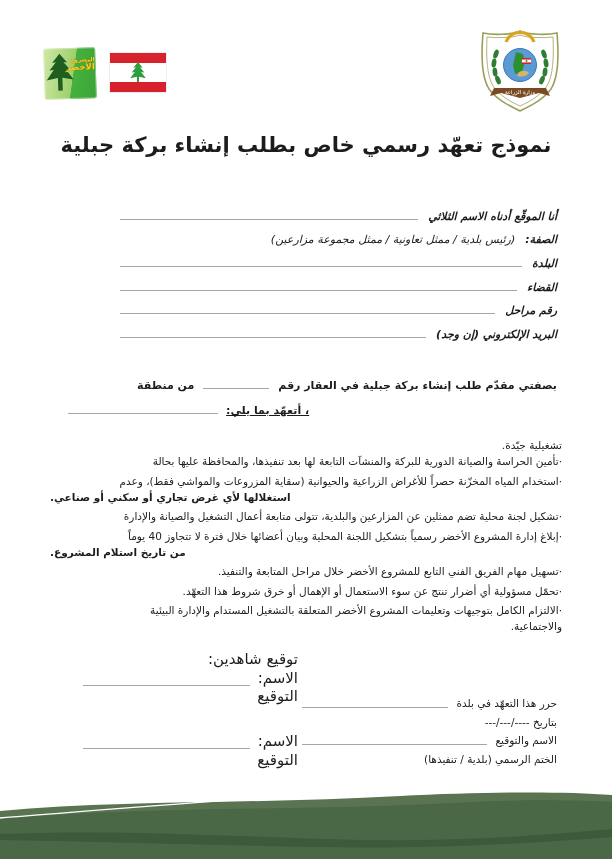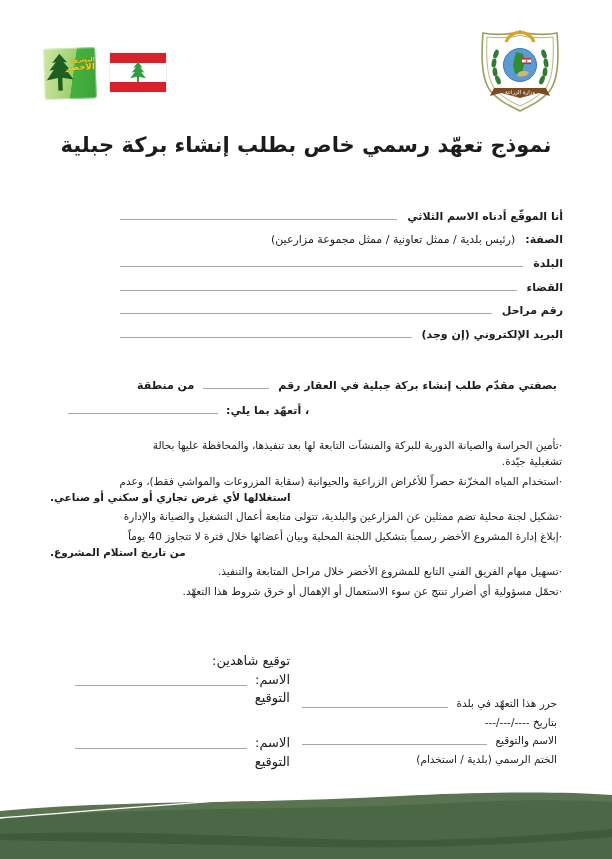--- a/index.html
+++ b/index.html
@@ -20,45 +20,45 @@
     box-shadow:0 0 0 1px #eee;}
   .flag .stripe{position:absolute;left:0;width:100%;height:10px;background:#d8222b;}
   .flag .stripe.top{top:0;}
   .flag .stripe.bottom{bottom:0;}
   .flag svg{position:absolute;left:17px;top:8px;}
   .emblem{position:absolute;top:26px;left:470px;width:100px;height:90px;}
   
   .doc-title{position:absolute;top:133px;left:0;right:0;text-align:center;
     font-size:21px;font-weight:700;letter-spacing:-.2px;}
   
-  .fields{position:absolute;top:204px;right:49px;left:120px;}
+  .fields{position:absolute;top:204px;right:55px;left:120px;font-style:italic;}
   .field-row{height:23.7px;display:flex;direction:rtl;align-items:flex-end;column-gap:10px;
     padding-bottom:5px;box-sizing:border-box;font-size:11px;white-space:nowrap;}
   .field-label{font-weight:700;}
   .field-suffix{font-weight:400;}
   .uline{flex:1;border-bottom:1px solid #a6a6a6;margin-bottom:3px;min-width:30px;}
   
   .intro{position:absolute;top:368px;right:55px;left:52px;font-size:11px;font-weight:700;}
   .intro-row1{display:flex;direction:rtl;align-items:flex-end;column-gap:9px;height:24px;white-space:nowrap;}
   .uline-fixed{border-bottom:1px solid #a6a6a6;margin-bottom:3px;}
   .w66{width:66px;}
   .w150{width:150px;}
   .intro-row2{direction:ltr;display:flex;align-items:flex-end;column-gap:8px;height:24px;
-    margin-left:16px;margin-top:1px;white-space:nowrap;}
+    margin-left:16px;margin-top:1px;white-space:nowrap;text-decoration:underline;}
   .rtl-span{direction:rtl;unicode-bidi:isolate;}
   
   .pledges{position:absolute;top:437px;right:50px;left:50px;}
   .pl{margin-bottom:3.5px;}
   .pl-line{font-size:10.5px;line-height:16px;white-space:nowrap;direction:rtl;}
   .al-r{text-align:right;}
   .al-l{text-align:left;font-weight:bold;}
   .al-c{text-align:center;}
   
   .closing-right{position:absolute;top:652px;right:55px;width:255px;font-size:10.5px;margin-top:41px;}
-  .closing-left{position:absolute;top:652px;left:75px;width:215px;font-size:13px;}
+  .closing-left{position:absolute;top:652px;left:83px;width:215px;font-size:15px;}
   .c-row{height:18.8px;display:flex;direction:rtl;align-items:flex-end;column-gap:8px;
     white-space:nowrap;box-sizing:border-box;padding-bottom:3px;}
   .c-row .uline{margin-bottom:1px;}
   .spacer17{height:26px;}
   
   .wave{position:absolute;bottom:0;left:0;width:612px;height:71px;}
 </style>
 </head>
 <body>
 
@@ -149,56 +149,60 @@
       <span>من منطقة</span>
     </div>
     <div class="intro-row2">
       <span class="uline-fixed w150"></span>
       <span class="rtl-span">، أتعهّد بما يلي:</span>
     </div>
   </div>
 
   <div class="pledges">
     <div class="pl">
+      <div class="pl-line al-r">تشغيلية جيّدة.</div>
       <div class="pl-line al-r">·تأمين الحراسة والصيانة الدورية للبركة والمنشآت التابعة لها بعد تنفيذها، والمحافظة عليها بحالة</div>
-      <div class="pl-line al-r">تشغيلية جيّدة.</div>
     </div>
     <div class="pl">
       <div class="pl-line al-r">·استخدام المياه المخزّنة حصراً للأغراض الزراعية والحيوانية (سقاية المزروعات والمواشي فقط)، وعدم</div>
       <div class="pl-line al-l">استغلالها لأي غرض تجاري أو سكني أو صناعي.</div>
     </div>
     <div class="pl">
       <div class="pl-line al-r">·تشكيل لجنة محلية تضم ممثلين عن المزارعين والبلدية، تتولى متابعة أعمال التشغيل والصيانة والإدارة</div>
     </div>
     <div class="pl">
       <div class="pl-line al-r">·إبلاغ إدارة المشروع الأخضر رسمياً بتشكيل اللجنة المحلية وبيان أعضائها خلال فترة لا تتجاوز 40 يوماً</div>
       <div class="pl-line al-l">من تاريخ استلام المشروع.</div>
     </div>
     <div class="pl">
       <div class="pl-line al-r">·تسهيل مهام الفريق الفني التابع للمشروع الأخضر خلال مراحل المتابعة والتنفيذ.</div>
     </div>
     <div class="pl">
       <div class="pl-line al-r">·تحمّل مسؤولية أي أضرار تنتج عن سوء الاستعمال أو الإهمال أو خرق شروط هذا التعهّد.</div>
     </div>
+    <div class="pl">
+      <div class="pl-line al-r">·الالتزام الكامل بتوجيهات وتعليمات المشروع الأخضر المتعلقة بالتشغيل المستدام والإدارة البيئية</div>
+      <div class="pl-line al-r">والاجتماعية.</div>
+    </div>
   </div>
 
   <div class="closing-right">
     <div class="c-row">
       <span>حرر هذا التعهّد في بلدة</span>
       <span class="uline"></span>
     </div>
     <div class="c-row">
       <span>بتاريخ ----/---/---</span>
     </div>
     <div class="c-row">
       <span>الاسم والتوقيع</span>
       <span class="uline"></span>
     </div>
     <div class="c-row">
-      <span>الختم الرسمي (بلدية / استخدام)</span>
+      <span>الختم الرسمي (بلدية / تنفيذها)</span>
     </div>
   </div>
 
   <div class="closing-left">
     <div class="c-row">
       <span>توقيع شاهدين:</span>
     </div>
     <div class="c-row">
       <span>الاسم:</span>
       <span class="uline"></span>

